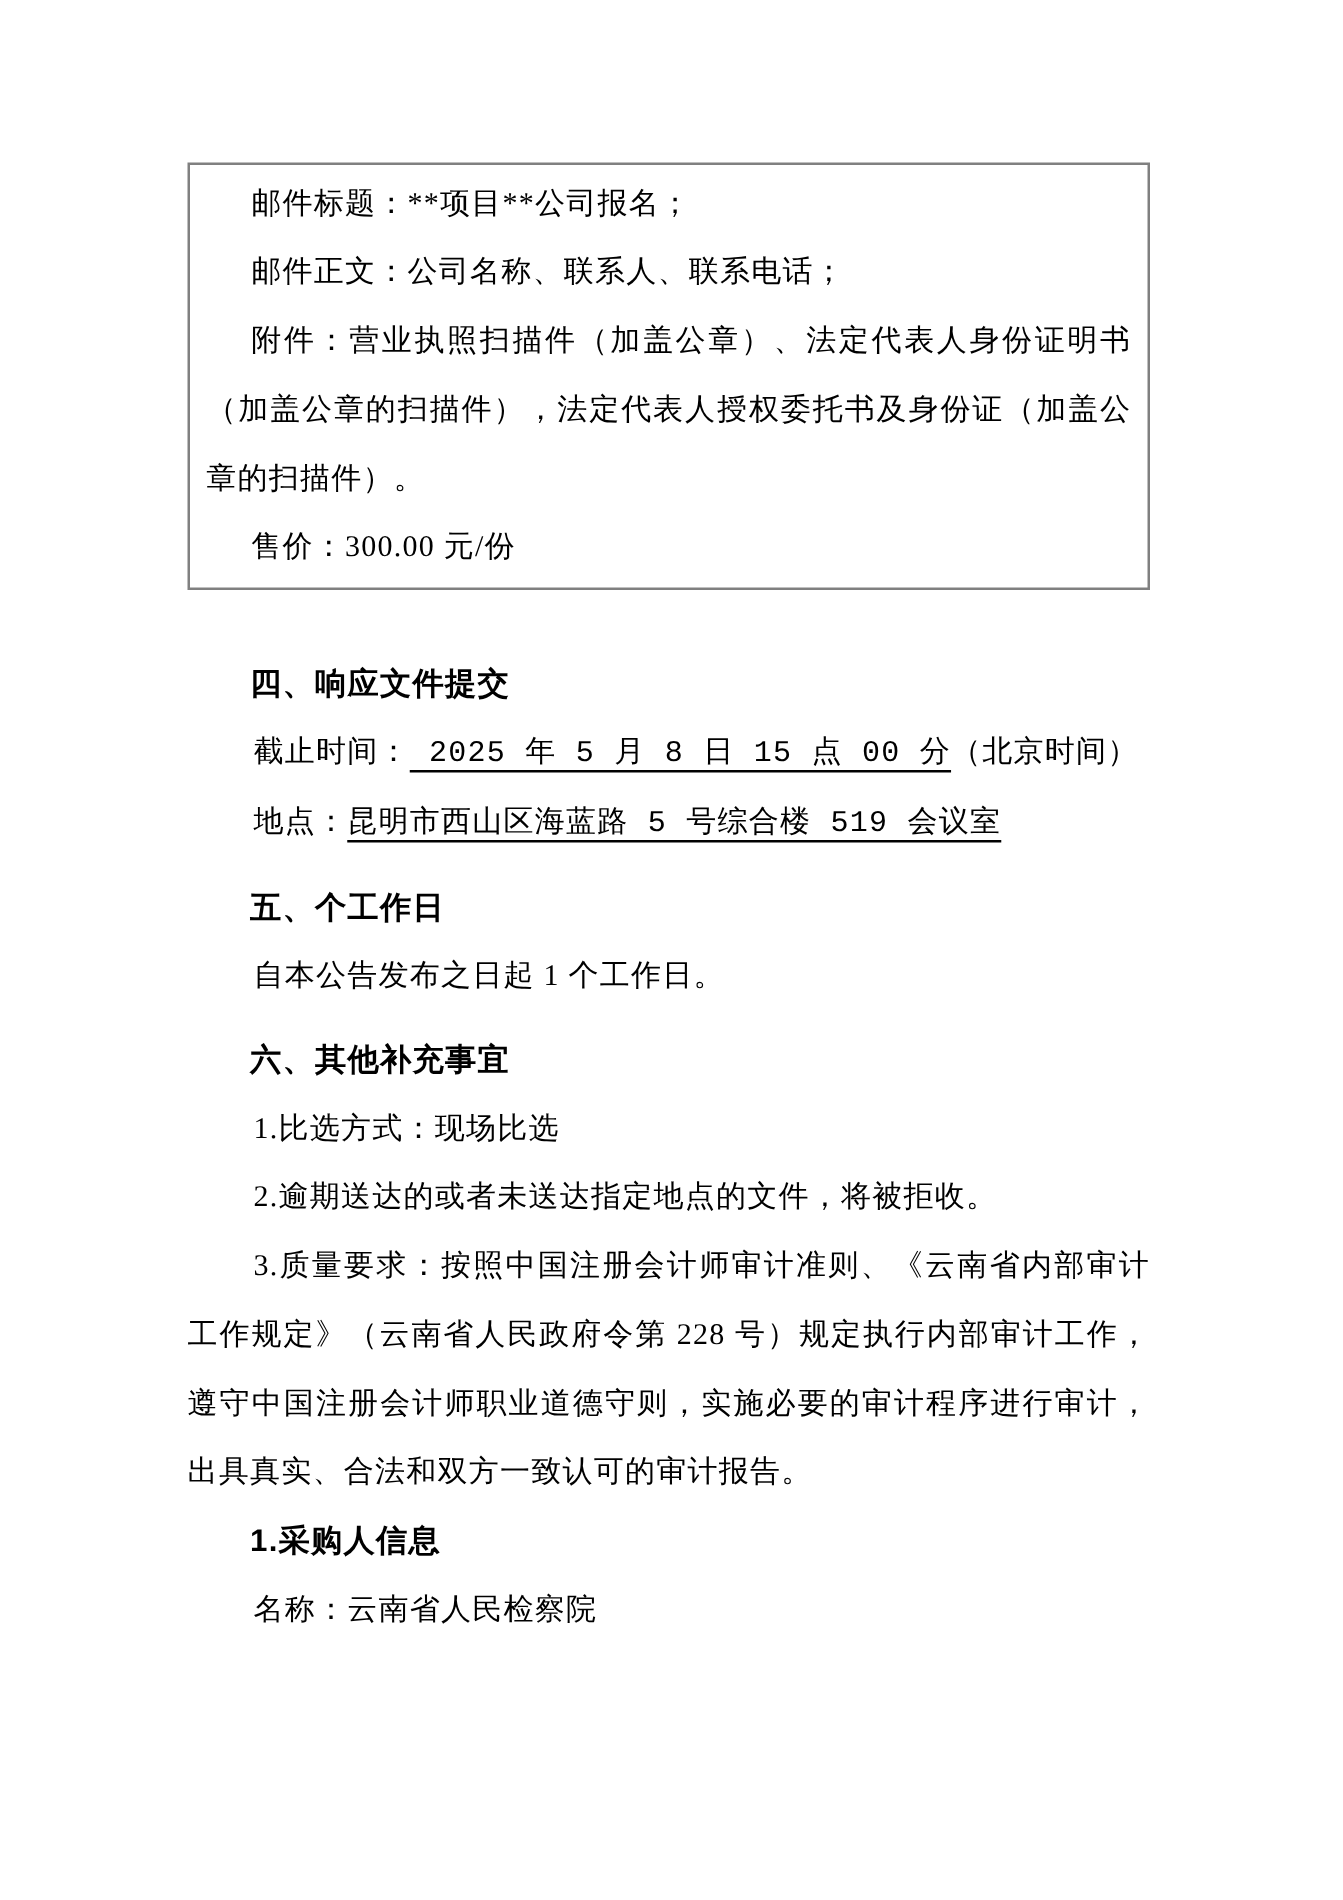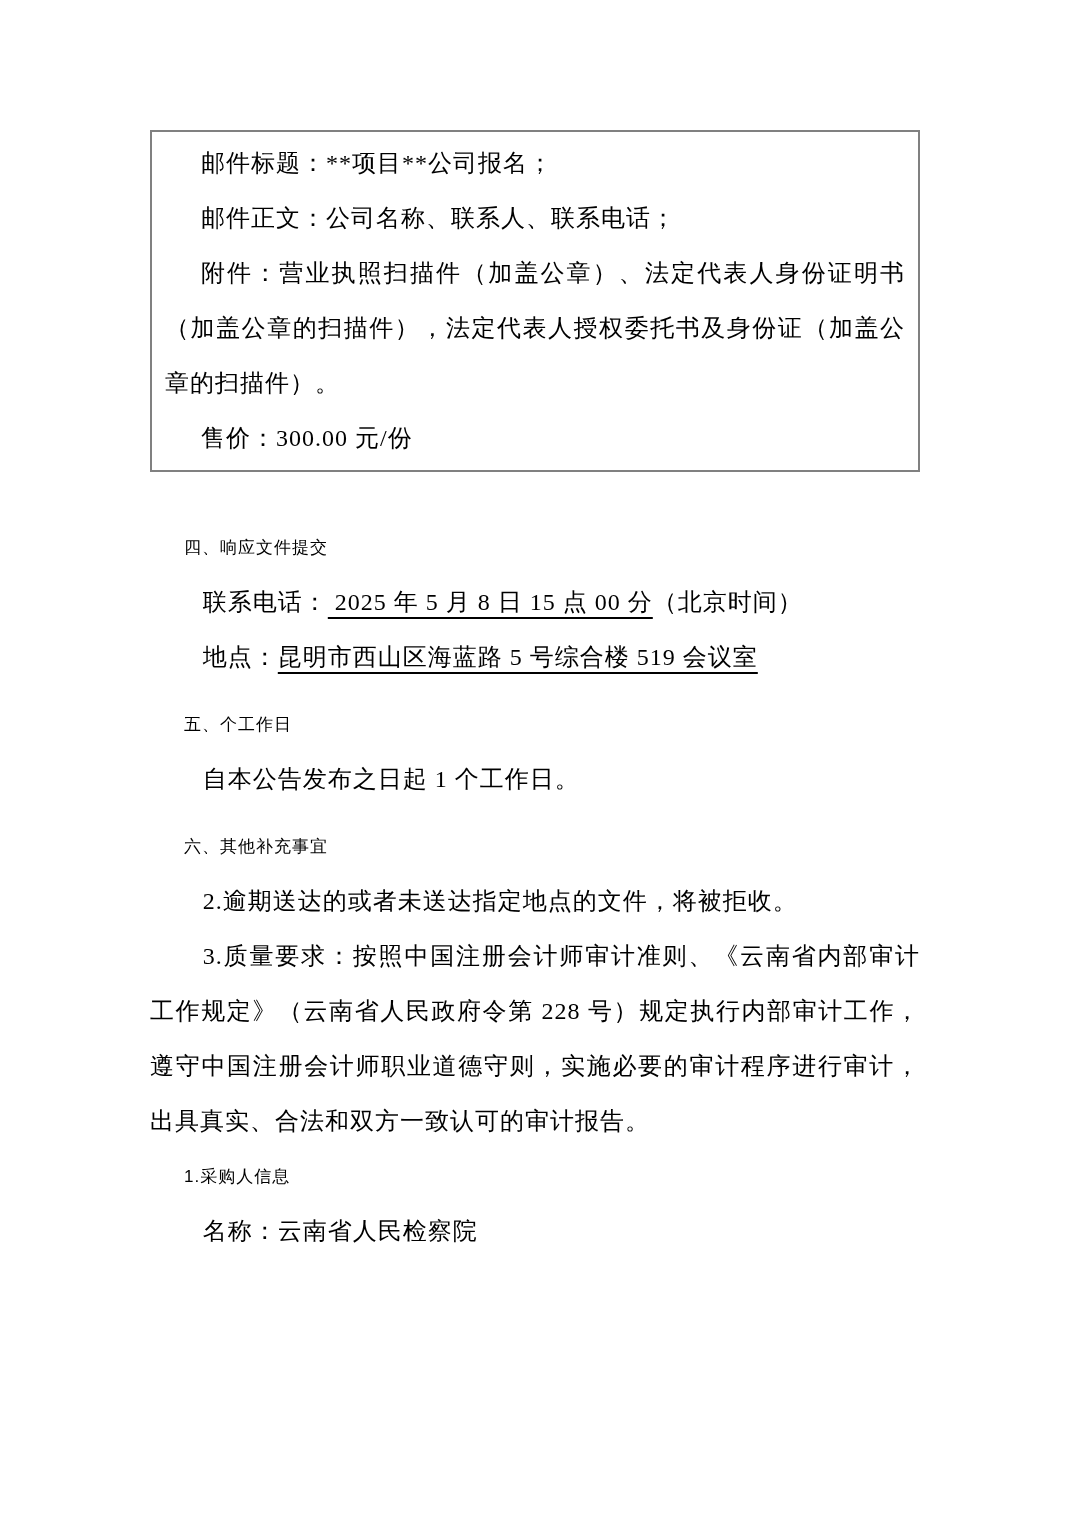--- a/index.html
+++ b/index.html
@@ -43,54 +43,56 @@
     font-size: 24px;
     line-height: 55px;
     text-indent: 2.2em;
     text-align: justify;
     letter-spacing: 1px;
   }
   
   .doc-heading {
     margin: 0;
     font-family: "Liberation Sans", "DejaVu Sans", sans-serif;
-    font-weight: 400;
-    font-size: 17px;
+    font-weight: 700;
+    font-size: 25px;
     line-height: 55px;
     text-indent: 2em;
     letter-spacing: 1px;
   }
   .mt-box-after { margin-top: 48px; }
   .mt-section  { margin-top: 12px; }
   .mt-section-lg { margin-top: 18px; }
   .underlined {
     text-decoration: underline;
     text-decoration-thickness: 2px;
     text-underline-offset: 7px;
+    font-family: Liberation Mono, monospace;
   }
 </style>
 </head>
 <body>
 
 <div class="page">
 
   <div class="notice-box">
     <p>邮件标题：**项目**公司报名；</p>
     <p>邮件正文：公司名称、联系人、联系电话；</p>
     <p>附件：营业执照扫描件（加盖公章）、法定代表人身份证明书（加盖公章的扫描件），法定代表人授权委托书及身份证（加盖公章的扫描件）。</p>
     <p>售价：300.00 元/份</p>
   </div>
 
   <h3 class="doc-heading mt-box-after">四、响应文件提交</h3>
-  <p class="doc-par"><span>联系电话：</span><span class="underlined"> 2025 年 5 月  8 日 15 点 00 分</span><span>（北京时间）</span></p>
+  <p class="doc-par"><span>截止时间：</span><span class="underlined"> 2025 年 5 月  8 日 15 点 00 分</span><span>（北京时间）</span></p>
   <p class="doc-par"><span>地点：</span><span class="underlined">昆明市西山区海蓝路 5 号综合楼 519 会议室</span></p>
 
   <h3 class="doc-heading mt-section">五、个工作日</h3>
   <p class="doc-par">自本公告发布之日起 1 个工作日。</p>
 
   <h3 class="doc-heading mt-section">六、其他补充事宜</h3>
+  <p class="doc-par">1.比选方式：现场比选</p>
   <p class="doc-par">2.逾期送达的或者未送达指定地点的文件，将被拒收。</p>
   <p class="doc-par">3.质量要求：按照中国注册会计师审计准则、《云南省内部审计工作规定》（云南省人民政府令第 228 号）规定执行内部审计工作，遵守中国注册会计师职业道德守则，实施必要的审计程序进行审计，出具真实、合法和双方一致认可的审计报告。</p>
 
   <h3 class="doc-heading">1.采购人信息</h3>
   <p class="doc-par">名称：云南省人民检察院</p>
 
 </div>
 
 </body></html>

